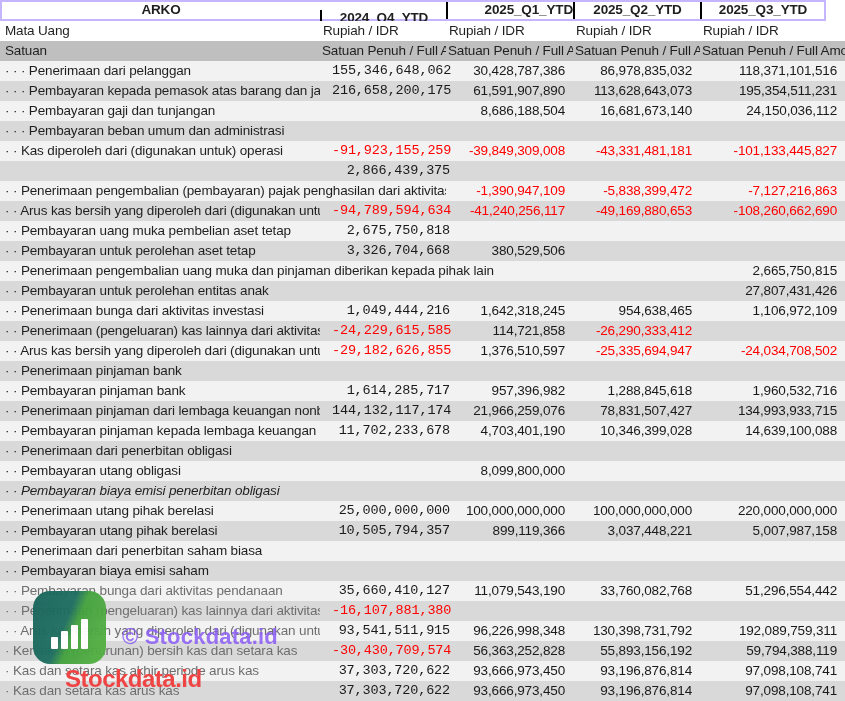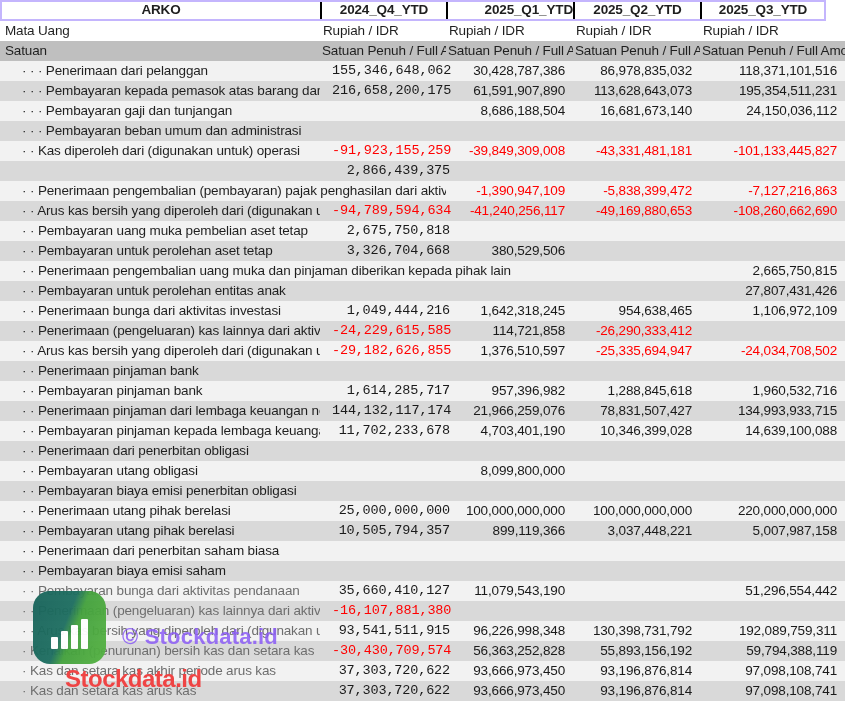--- a/index.html
+++ b/index.html
@@ -12,41 +12,41 @@
   .hdr{
     position:absolute;left:0;top:0;width:826px;height:21px;
     display:flex;box-sizing:border-box;border:2px solid #c4b5fd;background:#fff;
   }
   .hcell{
     box-sizing:border-box;height:100%;line-height:16px;
     font-weight:bold;text-align:center;overflow:hidden;white-space:nowrap;
   }
   .hcell+.hcell{border-left:2px solid #000;}
   .hc0{width:318px;}
-  .hc1{width:126px;}.hc2{width:127px;text-align:right;}.hc3{width:127px;}.hc4{width:124px;}
+  .hc1{width:126px;margin-top:8px;}.hc2{width:127px;text-align:right;}.hc3{width:127px;}.hc4{width:124px;}
   
   .band{position:absolute;left:0;width:845px;height:20px;line-height:20px;white-space:nowrap;}
   .cur{top:21px;background:#ffffff;}
   .unit{top:41px;background:#BFBFBF;}
   .bandlabel{position:absolute;left:5px;top:0;}
   .curval{position:absolute;top:0;padding-left:3px;}
   .unitval{position:absolute;top:0;overflow:hidden;white-space:nowrap;box-sizing:border-box;padding-left:2px;}
   .cv0,.uv0{left:320px;width:126px;}
   .cv1,.uv1{left:446px;width:127px;}
   .cv2,.uv2{left:573px;width:127px;}
   .cv3{left:700px;width:145px;}
   .uv3{left:700px;width:145px;}
   
   .rows{position:absolute;left:0;top:61px;width:845px;}
   .row{position:relative;width:845px;height:20px;line-height:20px;}
   .row:nth-child(odd){background:#F2F2F2;}
   .row:nth-child(even){background:#D9D9D9;}
   .rlabel{
     position:absolute;left:0;top:0;height:20px;box-sizing:border-box;
-    padding-left:22px;overflow:hidden;white-space:nowrap;
+    padding-left:5px;overflow:hidden;white-space:nowrap;
   }
   .row:nth-child(n+27) .rlabel{color:#6e6e6e;}
   .cell{
     position:absolute;top:0;height:20px;box-sizing:border-box;
     text-align:right;padding-right:8px;white-space:nowrap;color:#1a1a1a;
   }
   .c0{left:332px;width:126px;font-family:Liberation Mono, monospace;}
   .c1{left:446px;width:127px;}
   .c2{left:573px;width:127px;}
   .c3{left:700px;width:145px;}
@@ -259,21 +259,21 @@
 
     <div class="row">
       <span class="rlabel" style="width: 446px;">· · Pembayaran utang obligasi</span>
       <span class="cell c0"></span>
       <span class="cell c1">8,099,800,000</span>
       <span class="cell c2"></span>
       <span class="cell c3"></span>
     </div>
 
     <div class="row">
-      <span class="rlabel" style="width: 826px;">· · Pembayaran biaya emisi penerbitan obligasi</span>
+      <span class="rlabel" style="width: 826px; font-style: italic;">· · Pembayaran biaya emisi penerbitan obligasi</span>
       <span class="cell c0"></span>
       <span class="cell c1"></span>
       <span class="cell c2"></span>
       <span class="cell c3"></span>
     </div>
 
     <div class="row">
       <span class="rlabel" style="width: 320px;">· · Penerimaan utang pihak berelasi</span>
       <span class="cell c0">25,000,000,000</span>
       <span class="cell c1">100,000,000,000</span>
@@ -302,20 +302,21 @@
       <span class="cell c0"></span>
       <span class="cell c1"></span>
       <span class="cell c2"></span>
       <span class="cell c3"></span>
     </div>
 
     <div class="row">
       <span class="rlabel" style="width: 320px;">· · Pembayaran bunga dari aktivitas pendanaan</span>
       <span class="cell c0">35,660,410,127</span>
       <span class="cell c1">11,079,543,190</span>
+      <span class="cell c2">33,760,082,768</span>
       <span class="cell c3">51,296,554,442</span>
     </div>
 
     <div class="row">
       <span class="rlabel" style="width: 320px;">· · Penerimaan (pengeluaran) kas lainnya dari aktivitas pendanaan</span>
       <span class="cell c0 neg">-16,107,881,380</span>
       <span class="cell c1"></span>
       <span class="cell c2"></span>
       <span class="cell c3"></span>
     </div>

